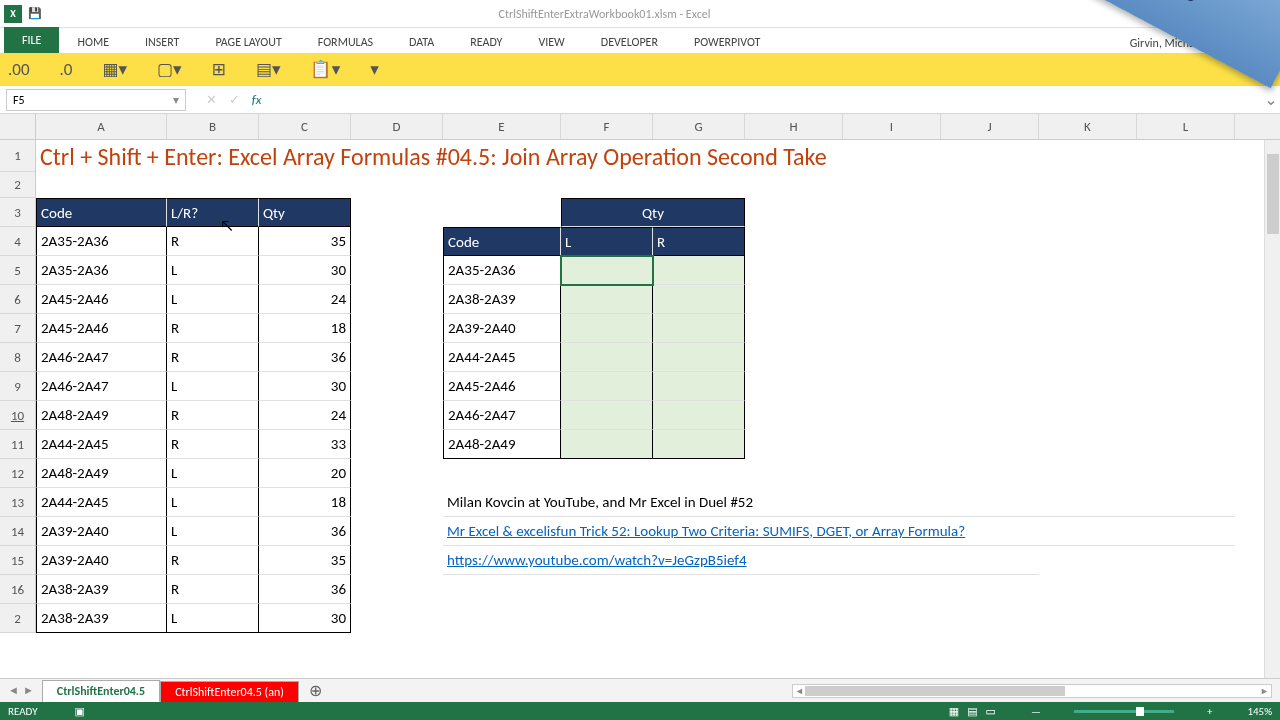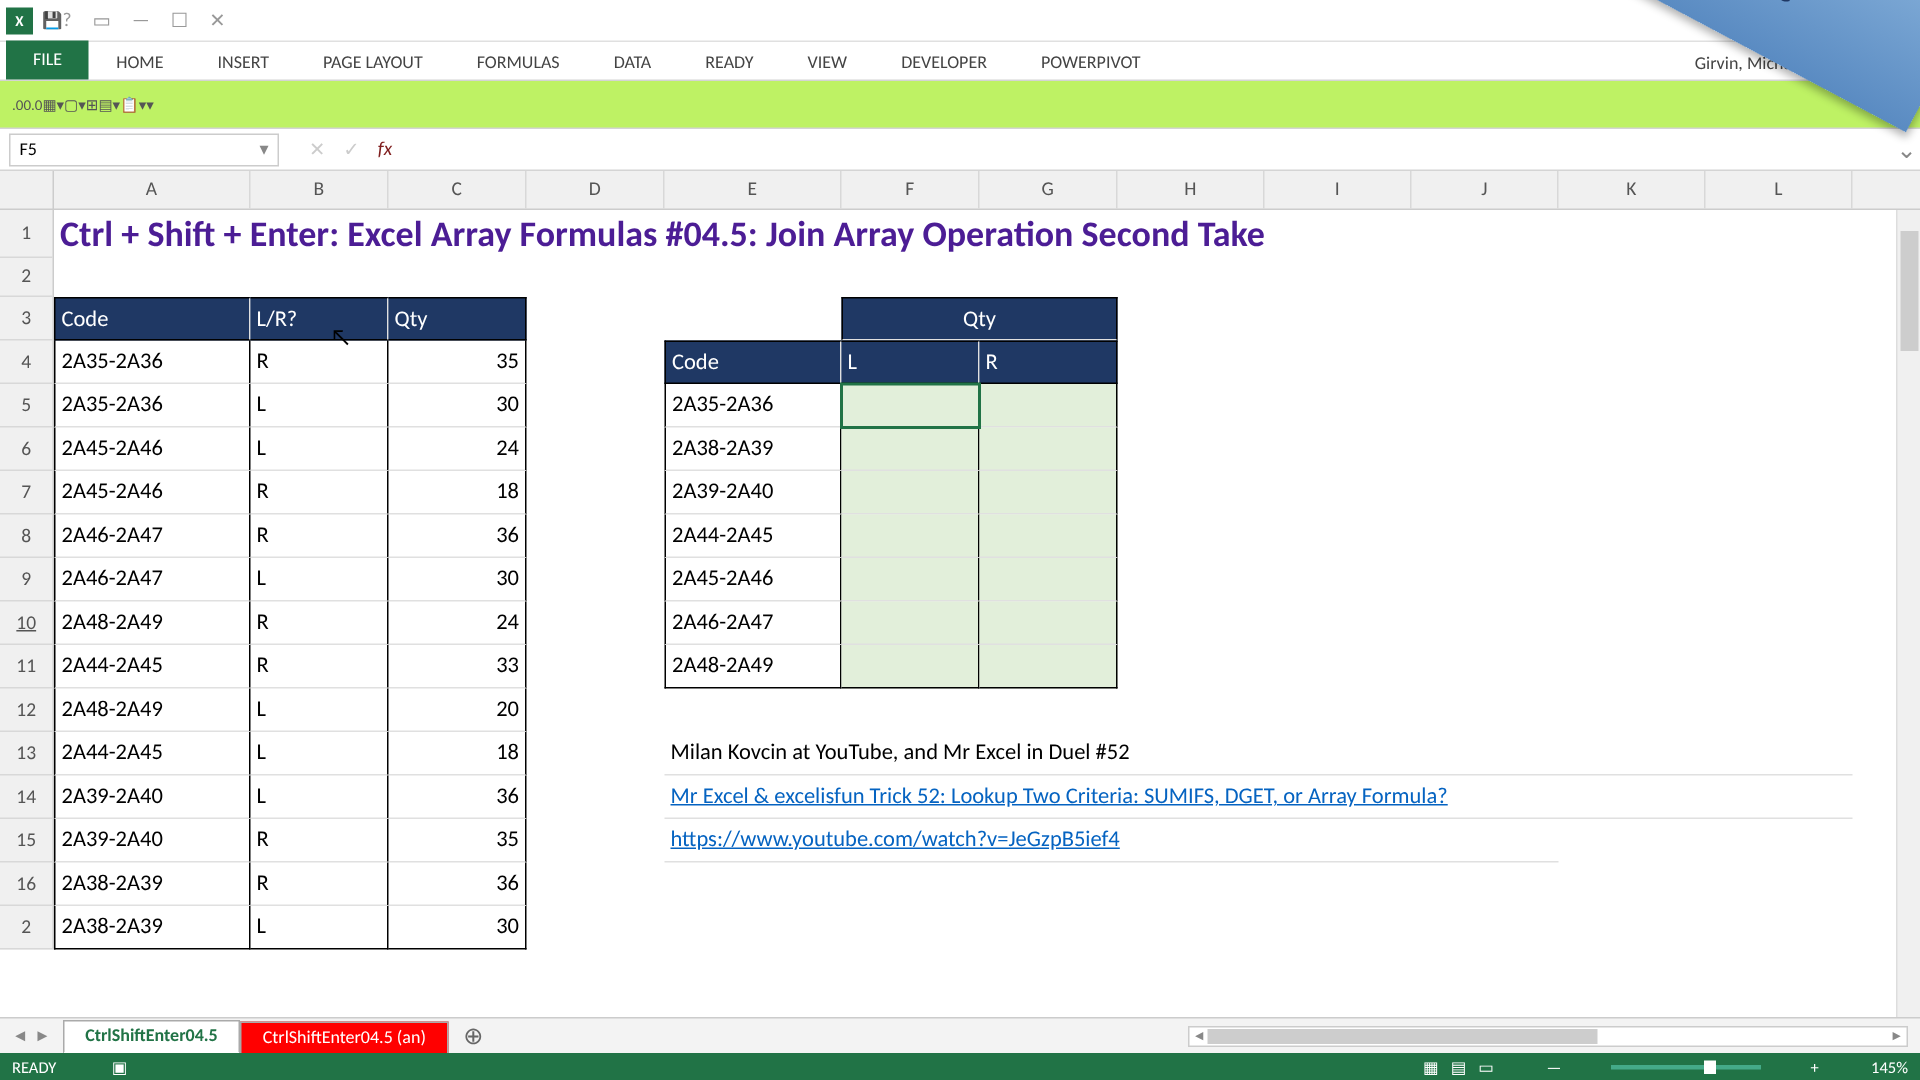--- a/index.html
+++ b/index.html
@@ -12,21 +12,21 @@
 .titlebar .win-controls { display: flex; gap: 14px; color: #999; font-size: 13px; }
 
 .ribbon-tabs { height: 26px; background: #fff; display: flex; align-items: flex-end; padding: 0 4px; border-bottom: 1px solid #d4d4d4; }
 .ribbon-tabs .tab { padding: 4px 18px; font-size: 12px; color: #444; cursor: pointer; }
 .ribbon-tabs .tab.file { background: #217346; color: #fff; padding: 6px 18px; }
 .ribbon-tabs .spacer { flex: 1; }
 .ribbon-tabs .user { font-size: 12px; color: #444; padding-right: 10px; display: flex; align-items: center; gap: 6px; }
 .ribbon-tabs .user .avatar { width: 20px; height: 20px; background: #ccc; }
 .ribbon-tabs .user .smile { width: 20px; height: 20px; background: #fdd835; border-radius: 50%; }
 
-.ribbon-toolbar { height: 32px; background: #bef264; display: flex; align-items: center; padding: 0 8px; gap: 0; border-bottom: 1px solid #d4d4d4; font-size: 10px; color: #555; }
+.ribbon-toolbar { height: 32px; background: #fde047; display: flex; align-items: center; padding: 0 8px; gap: 30px; border-bottom: 1px solid #d4d4d4; font-size: 17px; color: #555; }
 .ribbon-toolbar .rb-btn { cursor: pointer; }
 
 .formula-bar { height: 28px; background: #fff; display: flex; align-items: center; border-bottom: 1px solid #d4d4d4; }
 .name-box { width: 180px; height: 22px; border: 1px solid #ccc; margin-left: 6px; margin-right: 10px; padding: 0 6px; display: flex; align-items: center; justify-content: space-between; font-size: 12px; }
 .name-box .dd { color: #888; }
 .fb-btns { display: flex; gap: 12px; padding: 0 10px; color: #999; font-size: 13px; }
 .fb-input { flex: 1; height: 22px; border: none; padding: 0 6px; font-size: 12px; }
 .fb-expand { width: 18px; color: #888; text-align: center; }
 
 .grid-area { position: relative; height: 570px; display: flex; }
@@ -41,21 +41,21 @@
 
 .hdr-dark { background: #1f3864; color: #fff; font-weight: normal; font-size: 15px; }
 .tbl-br { border-right: 1px solid #000 !important; }
 .tbl-bb { border-bottom: 1px solid #000 !important; }
 .tbl-bt { border-top: 1px solid #000 !important; }
 .tbl-bl { border-left: 1px solid #000 !important; }
 .light-green { background: #e2efda; }
 .right-align { justify-content: flex-end; }
 .center-align { justify-content: center; }
 
-.title-row { position: absolute; left: 0; top: 0; height: 32px; font-size: 24px; font-weight: bold; color: #4c1d95; padding-left: 4px; display: flex; align-items: center; width: 1200px; font-family: Calibri, sans-serif; }
+.title-row { position: absolute; left: 0; top: 0; height: 32px; font-size: 24px; font-weight: normal; color: #c2410c; padding-left: 4px; display: flex; align-items: center; width: 1200px; font-family: Calibri, sans-serif; }
 
 .link { color: #0563c1; text-decoration: underline; }
 
 .sheet-tabs { position: absolute; bottom: 18px; left: 0; right: 0; height: 24px; background: #f3f3f3; display: flex; align-items: center; border-top: 1px solid #ccc; }
 .sheet-tabs .nav { display: flex; gap: 4px; padding: 0 8px; color: #888; font-size: 11px; }
 .sheet-tabs .st { padding: 3px 14px; font-size: 12px; border: 1px solid #aaa; background: #fff; border-bottom: none; margin-top: 2px; }
 .sheet-tabs .st.active { background: #fff; font-weight: bold; color: #217346; border-bottom: 2px solid #fff; }
 .sheet-tabs .st.red { background: #ff0000; color: #fff; }
 .sheet-tabs .add { padding: 0 10px; color: #666; }
 .sheet-tabs .hscroll { flex: 1; display: flex; justify-content: flex-end; padding-right: 8px; }
@@ -80,20 +80,21 @@
 .vscroll .vthumb { position: absolute; top: 14px; left: 2px; width: 12px; height: 80px; background: #cdcdcd; }
 </style>
 </head>
 <body>
 
 <div class="titlebar">
   <div class="excel-icon">X</div>
   <div class="qa-icons">
     <span>💾</span>
   </div>
+  <div class="title">CtrlShiftEnterExtraWorkbook01.xlsm - Excel</div>
   <div class="win-controls">
     <span>?</span>
     <span>▭</span>
     <span>—</span>
     <span>☐</span>
     <span>✕</span>
   </div>
 </div>
 
 <div class="ribbon-tabs">
@@ -128,21 +129,21 @@
 </div>
 
 <div class="formula-bar">
   <div class="name-box">
     <span>F5</span>
     <span class="dd">▾</span>
   </div>
   <div class="fb-btns">
     <span style="color:#ccc">✕</span>
     <span style="color:#ccc">✓</span>
-    <span style="font-style:italic;color:#7f1d1d">fx</span>
+    <span style="font-style:italic;color:#0f766e">fx</span>
   </div>
   <input class="fb-input" style="">
   <div class="fb-expand">⌄</div>
 </div>
 
 <div class="grid-area">
   <div style="display:flex;flex-direction:column">
     <div class="corner"></div>
     <div class="row-headers" id="row-headers">
         <div class="rh" style="height: 32px; line-height: 32px;">1</div>

